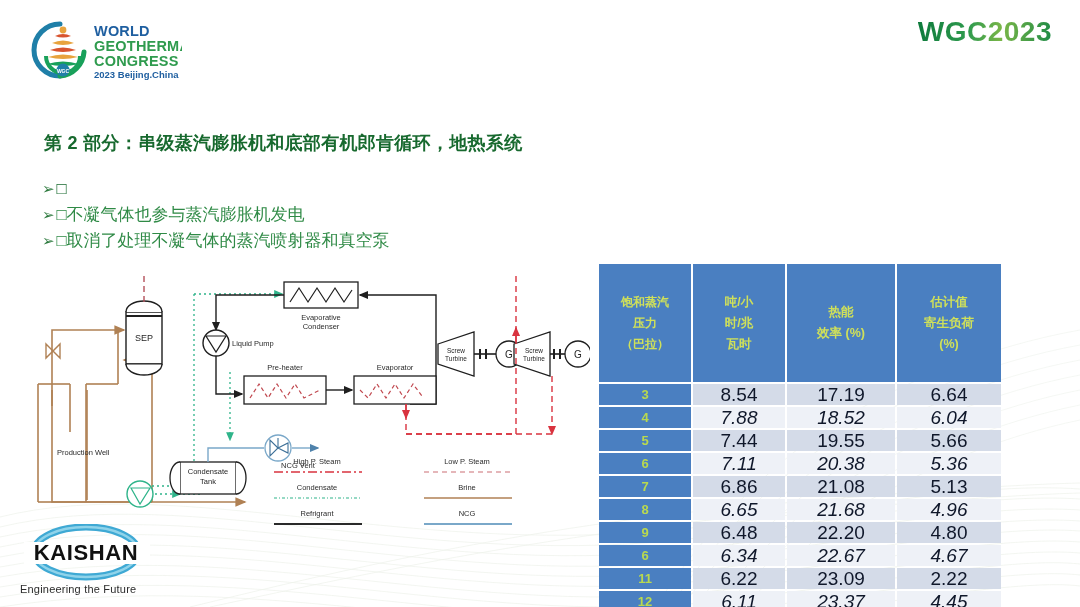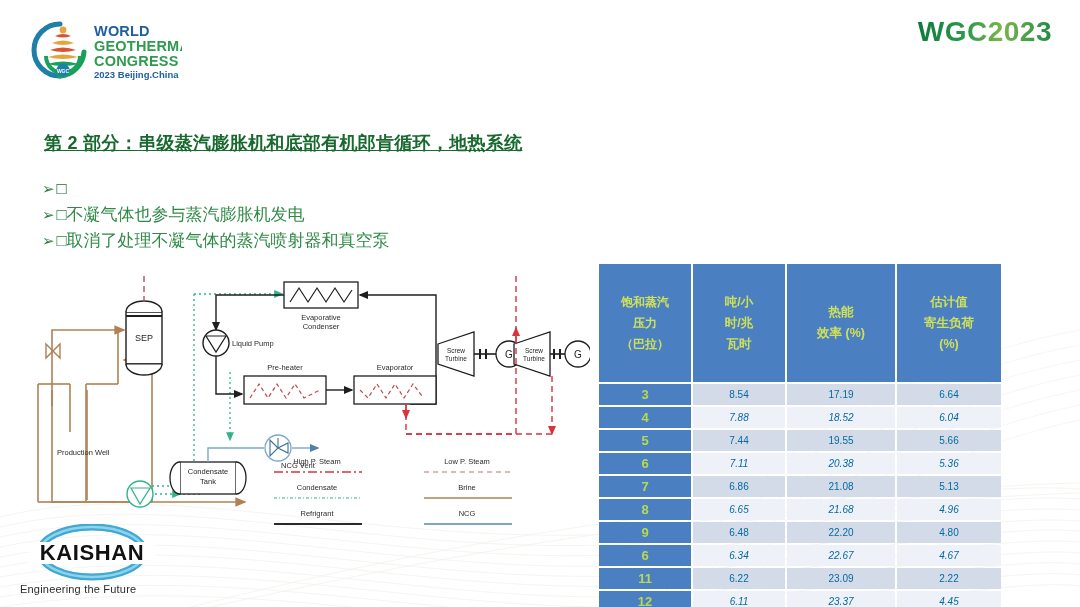--- a/index.html
+++ b/index.html
@@ -23,59 +23,59 @@
     font-family:"Liberation Sans","DejaVu Sans",sans-serif;
     background:linear-gradient(95deg,#0e7a3c 0%,#2f9b4e 38%,#7ab648 62%,#1d8a46 100%);
     -webkit-background-clip:text;background-clip:text;color:transparent;
     line-height:1;
   }
 
   
   .headline{
     position:absolute;left:44px;top:131px;
     font-size:18px;font-weight:bold;color:#17692e;
-    letter-spacing:.3px;white-space:nowrap;text-decoration:underline;
+    letter-spacing:.3px;white-space:nowrap;
   }
   .headline .b2{font-weight:bold;}
   .bullets{position:absolute;left:42px;top:176px;}
   .bullet{
     display:flex;align-items:flex-start;gap:2px;
     font-size:17px;color:#1b6b31;line-height:26px;white-space:nowrap;
   }
   .bullet .arrow{color:#2d7a3e;font-size:15px;line-height:26px;}
   .bullet .box{display:inline-block;width:8px;}
   .bullet-2{color:#2f8a46;}
   .bullet-3{color:#2f8a46;}
 
   
   .diagram{position:absolute;left:30px;top:272px;width:560px;height:265px;}
 
   
-  .kaishan{position:absolute;left:12px;top:524px;width:185px;height:76px;}
+  .kaishan{position:absolute;left:6px;top:524px;width:185px;height:76px;}
   .kaishan-tag{
     position:absolute;left:20px;top:583px;
     font-size:11px;color:#2b2b2b;letter-spacing:.2px;
   }
 
   
   .tbl{
     position:absolute;left:597px;top:262px;
     width:400px;border-collapse:separate;border-spacing:2px 2px;
     table-layout:fixed;
   }
   .tbl th,.tbl td{padding:0;margin:0;}
   .tbl th{
     background:#4a7fc1;color:#cfe05a;
     font-size:12.5px;font-weight:bold;
     vertical-align:middle;text-align:center;line-height:21px;
     height:118px;
   }
   .tbl th.h-a{font-size:12px;}
   .tbl td{
-    text-align:center;font-size:10px;color:#0369a1;
+    text-align:center;font-size:19px;color:#0f172a;
     height:21px;line-height:21px;
   }
   .tbl td.c0{background:#4a7fc1;color:#b9d94f;font-weight:bold;font-size:13px;}
   .tbl tr.odd td.c1,.tbl tr.odd td.c2,.tbl tr.odd td.c3{background:#d4dbe8;}
   .tbl tr.even td.c1,.tbl tr.even td.c2,.tbl tr.even td.c3{background:#eef1f7;font-style:italic;}
   .tbl col.w0{width:92px;}
   .tbl col.w1{width:92px;}
   .tbl col.w2{width:108px;}
   .tbl col.w3{width:104px;}
 </style>

